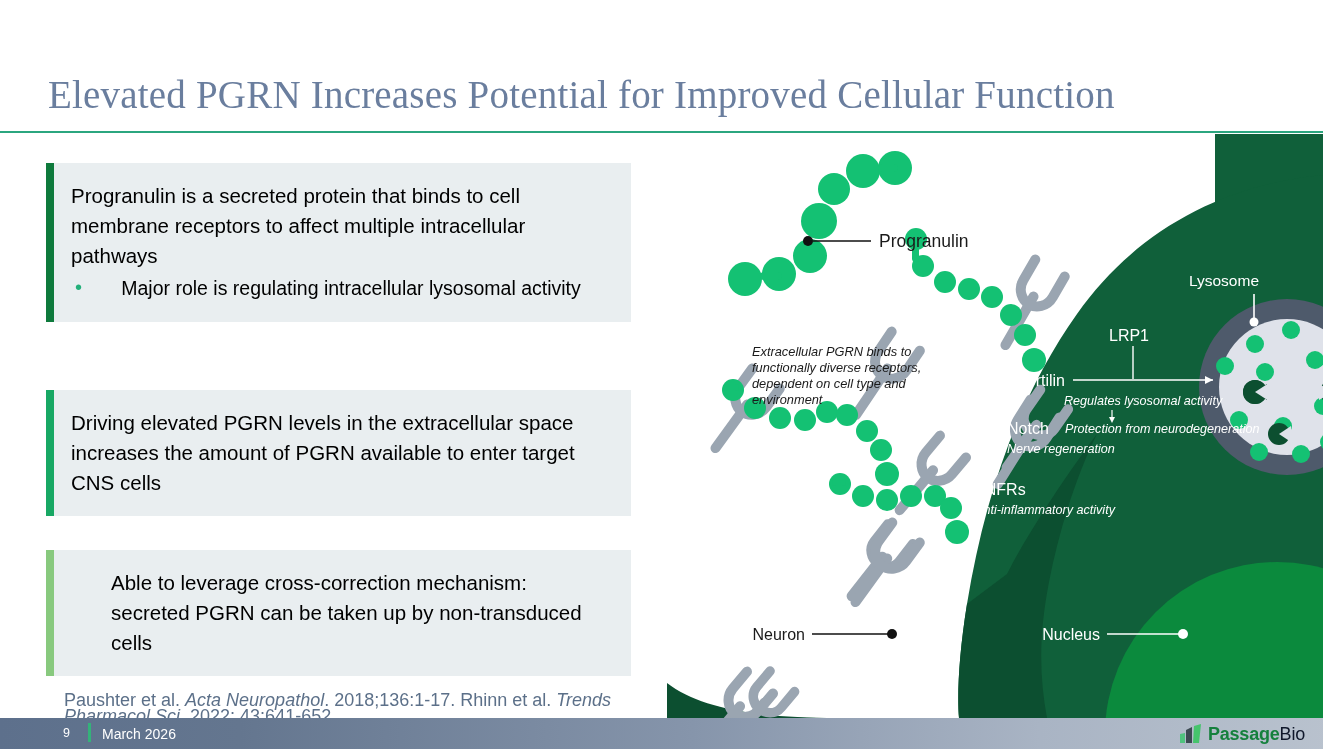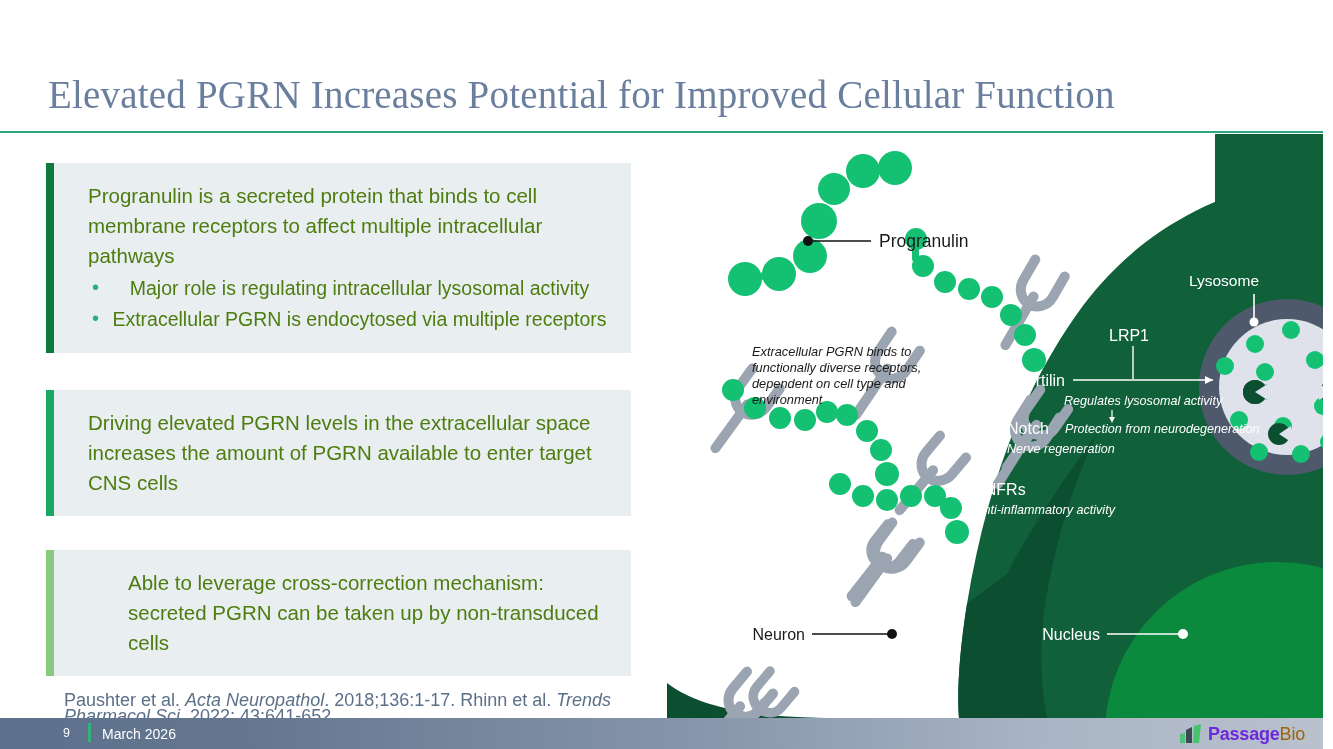--- a/index.html
+++ b/index.html
@@ -27,22 +27,22 @@
   }
 
   
   .callout{
     position:absolute;left:46px;
     background:#E9EEF0;
     display:flex;
   }
   .callout .bar{width:8px;flex:0 0 8px;}
   .callout .body{
-    padding:18px 22px 18px 34px;
-    color:#4d7c0f;
+    padding:18px 22px 18px 17px;
+    color:#000000;
     font-size:20.5px;
     line-height:30px;
   }
   .callout .body p{margin:0;}
   .bullets{margin:2px 0 0 0;padding:0;list-style:none;text-align:center;}
   .bullets li{
     position:relative;padding-left:22px;font-size:19.5px;line-height:31px;
   }
   .bullets li::before{
     content:"•";position:absolute;left:4px;top:-1px;color:#23B07A;font-size:20px;
@@ -70,21 +70,21 @@
     position:absolute;left:88px;top:723px;width:2.5px;height:19px;background:#34B27A;
   }
   .foot-date{
     position:absolute;left:102px;top:726px;color:#ffffff;font-size:14px;
   }
   .logo{
     position:absolute;right:18px;top:722px;height:24px;display:flex;align-items:center;gap:7px;
   }
   .logo-mark{width:21px;height:20px;position:relative;}
   .logo-text{font-size:18px;color:#2E3B4E;font-weight:bold;letter-spacing:-.2px;}
-  .logo-text span{font-weight:normal;color:#a16207;}
+  .logo-text span{font-weight:normal;color:#0f172a;}
 
   
   .diagram{
     position:absolute;left:667px;top:134px;width:666px;height:584px;overflow:hidden;
     background:#1d4ed8;
   }
   .diagram svg{display:block;}
   .lbl{font-family:"Liberation Sans",sans-serif;}
 </style>
 </head>
@@ -94,21 +94,20 @@
 
   <div class="title">Elevated PGRN Increases Potential for Improved Cellular Function</div>
   <div class="title-rule"></div>
 
   <div class="callout" id="box1">
     <div class="bar" style="background:#0E7A3C"></div>
     <div class="body">
       <p>Progranulin is a secreted protein that binds to cell membrane receptors to affect multiple intracellular pathways</p>
       <ul class="bullets">
         <li>Major role is regulating intracellular lysosomal activity</li>
-        <li>Extracellular PGRN is endocytosed via multiple receptors</li>
       </ul>
     </div>
   </div>
 
   <div class="callout" id="box2">
     <div class="bar" style="background:#18A864"></div>
     <div class="body">
       <p>Driving elevated PGRN levels in the extracellular space increases the amount of PGRN available to enter target CNS cells</p>
     </div>
   </div>
@@ -351,16 +350,16 @@
   <div class="foot-sep"></div>
   <div class="foot-date">March 2026</div>
   <div class="logo">
     <span class="logo-mark">
       <svg width="21" height="20" viewBox="0 0 21 20">
         <polygon points="0,19 5,19 5,9 0,10" fill="#4FC37E"></polygon>
         <polygon points="6,19 12,19 12,3 6,6" fill="#3C4A52"></polygon>
         <polygon points="13,19 19,19 21,0 14,2" fill="#45C46C"></polygon>
       </svg>
     </span>
-    <span class="logo-text"><span style="font-weight:bold;color:#6d28d9">Passage</span><span>Bio</span></span>
+    <span class="logo-text"><span style="font-weight:bold;color:#15803d">Passage</span><span>Bio</span></span>
   </div>
 
 </div>
 
 </body></html>

